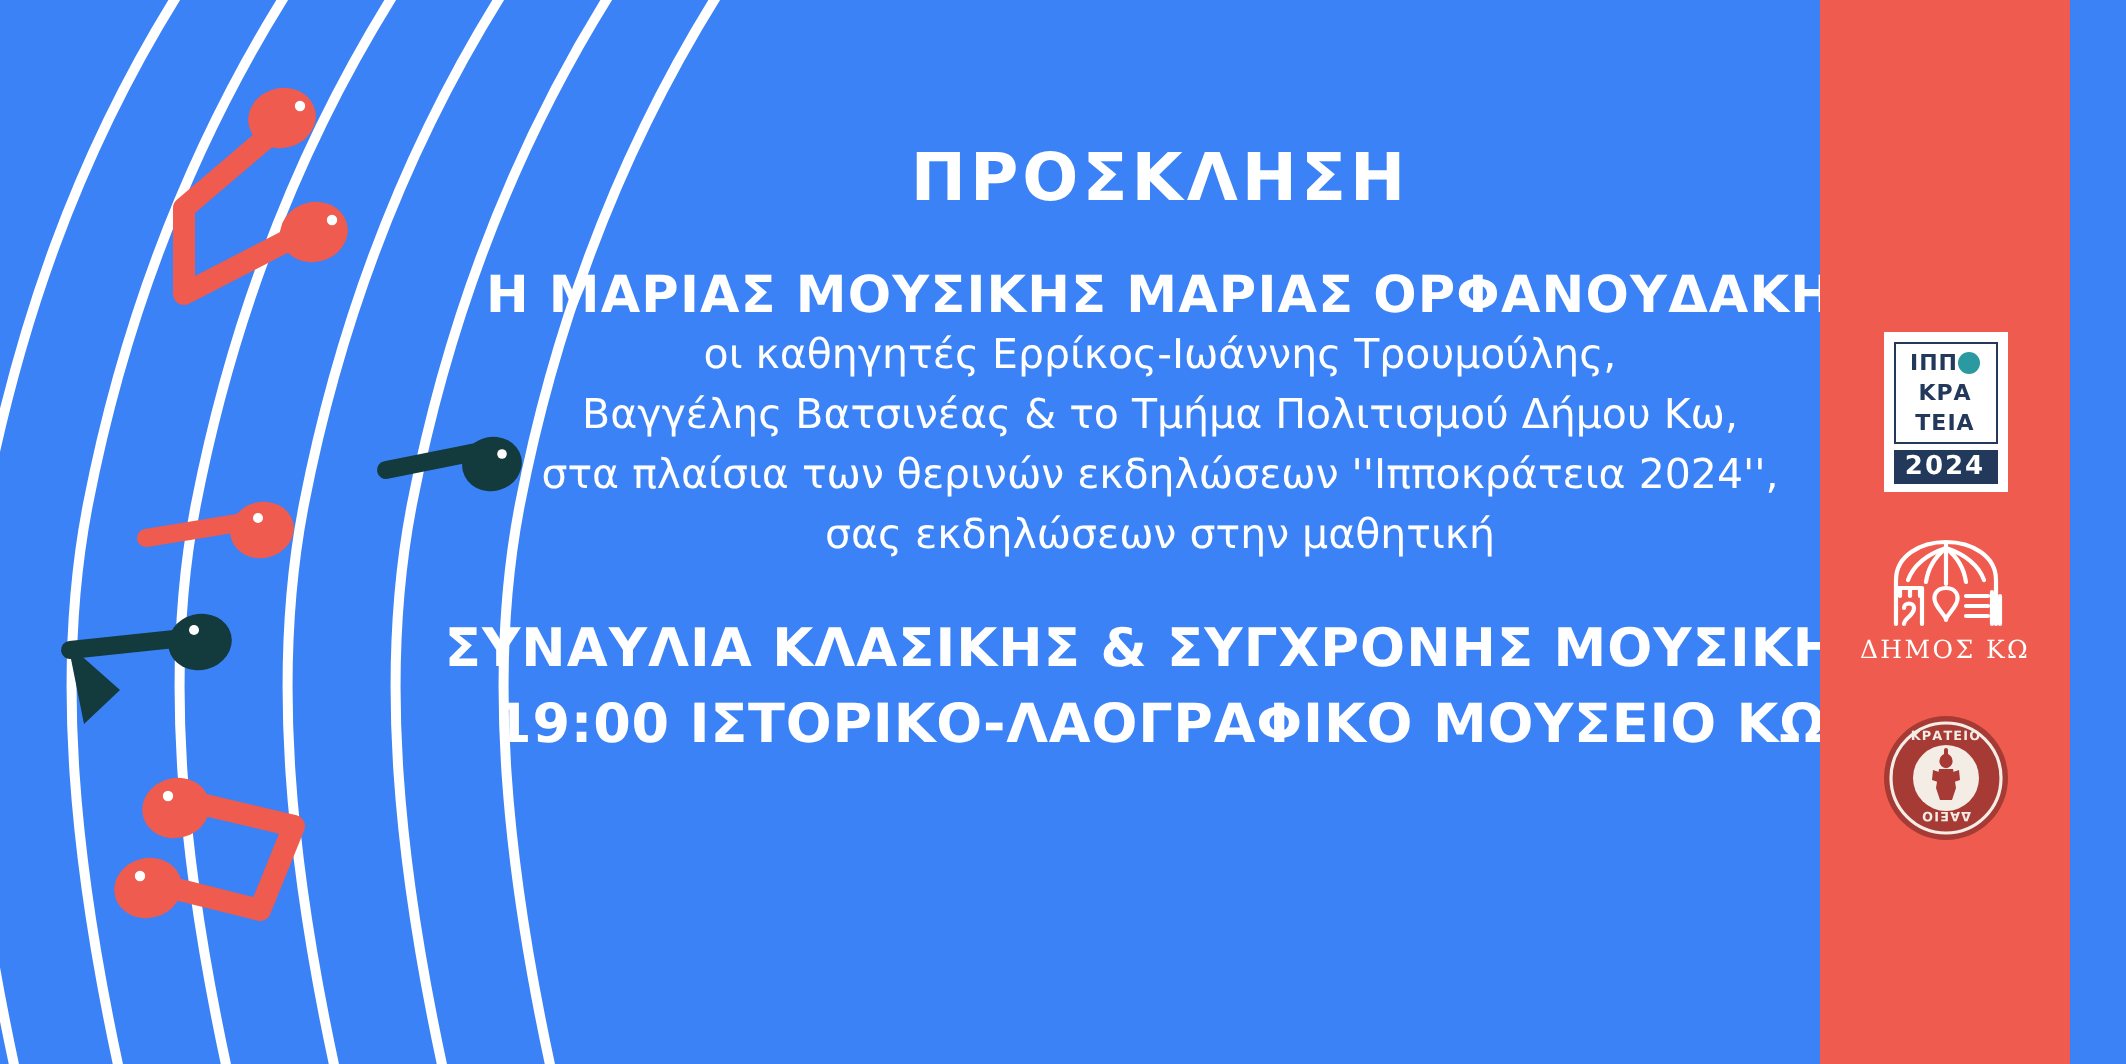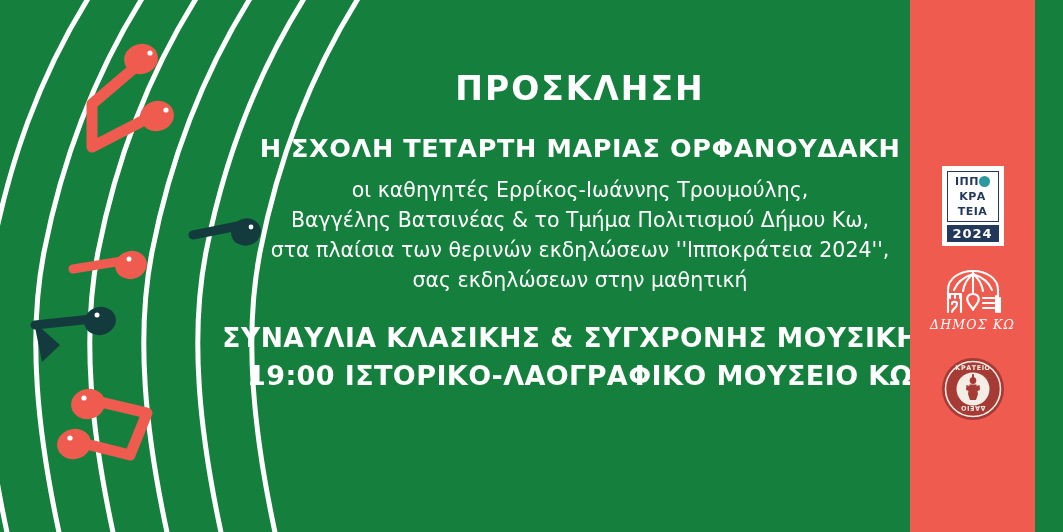--- a/index.html
+++ b/index.html
@@ -5,21 +5,21 @@
   html, body {
     margin: 0;
     padding: 0;
     background: #ffffff;
   }
   #poster {
     position: relative;
     width: 1063px;
     height: 532px;
     overflow: hidden;
-    background: #15803d;
+    background: #3b82f6;
     font-family: "DejaVu Sans", "Liberation Sans", sans-serif;
   }
 
   
   .decor {
     position: absolute;
     left: 0;
     top: 0;
     width: 420px;
     height: 532px;
@@ -72,21 +72,21 @@
   }
   .t-school {
     margin-top: 31px;
     font-size: 25.5px;
     font-weight: 700;
     letter-spacing: 0.6px;
     line-height: 1;
     white-space: nowrap;
   }
   .t-body {
-    margin-top: 13px;
+    margin-top: 0;
     font-size: 20.5px;
     font-weight: 500;
     line-height: 1.47;
     white-space: nowrap;
   }
   .t-concert {
     margin-top: 30px;
     font-size: 26.5px;
     font-weight: 700;
     letter-spacing: 0.5px;
@@ -164,21 +164,20 @@
     align-items: center;
   }
   .dimos-label {
     margin-top: 3px;
     color: #ffffff;
     font-size: 12.5px;
     font-weight: 400;
     letter-spacing: 1.2px;
     line-height: 1;
     font-family: "DejaVu Serif", "Liberation Serif", serif;
-    font-style: italic;
   }
 </style>
 </head>
 <body>
 
 <div id="poster">
 
   <svg class="decor" viewBox="0 0 420 532" width="420" height="532" preserveAspectRatio="none">
     <g fill="none" stroke="#FFFFFF" stroke-width="5" stroke-linecap="round">
       <path d="M 96 -14 C 36 78, 8 170, -8 252 C -24 334, -16 430, 10 546"></path>
@@ -222,21 +221,21 @@
       <ellipse cx="74" cy="444" rx="17" ry="15" fill="#EF5B4E" transform="rotate(-14 74 444)"></ellipse>
       <circle cx="84" cy="398" r="2.6" fill="#FFFFFF"></circle>
       <circle cx="70" cy="438" r="2.6" fill="#FFFFFF"></circle>
     </g>
   </svg>
 
   <div class="content">
 
     <div class="t-invitation">ΠΡΟΣΚΛΗΣΗ</div>
 
-    <div class="t-school">Η ΣΧΟΛΗ ΤΕΤΑΡΤΗ ΜΑΡΙΑΣ ΟΡΦΑΝΟΥΔΑΚΗ</div>
+    <div class="t-school">Η ΜΑΡΙΑΣ ΜΟΥΣΙΚΗΣ ΜΑΡΙΑΣ ΟΡΦΑΝΟΥΔΑΚΗ</div>
 
     <div class="t-body">
       <div>οι  καθηγητές Ερρίκος-Ιωάννης Τρουμούλης,</div>
       <div>Βαγγέλης Βατσινέας &amp; το Τμήμα Πολιτισμού Δήμου Κω,</div>
       <div>στα πλαίσια των θερινών εκδηλώσεων ''Ιπποκράτεια 2024'',</div>
       <div>σας εκδηλώσεων στην μαθητική</div>
     </div>
 
     <div class="t-concert">ΣΥΝΑΥΛΙΑ ΚΛΑΣΙΚΗΣ &amp; ΣΥΓΧΡΟΝΗΣ ΜΟΥΣΙΚΗΣ</div>
 

